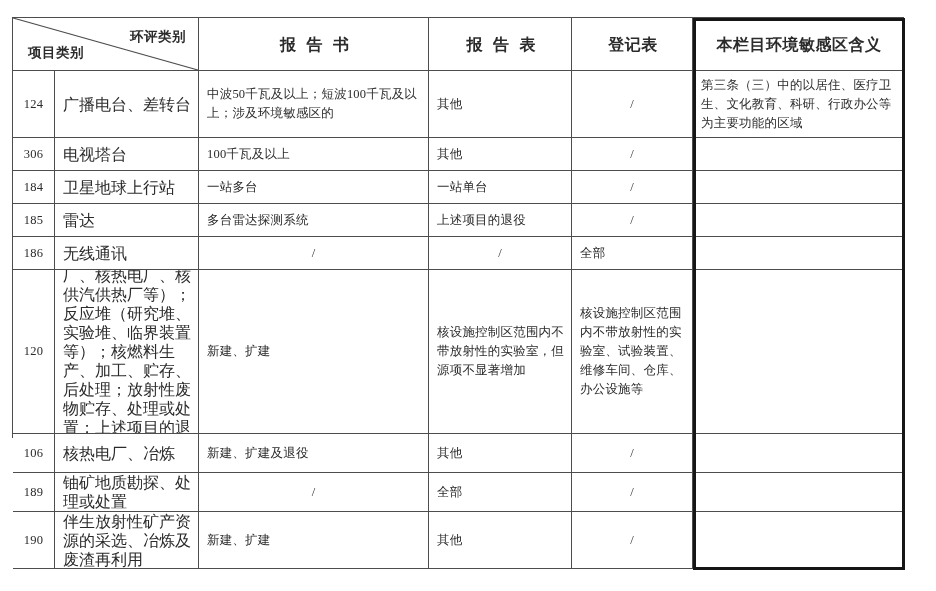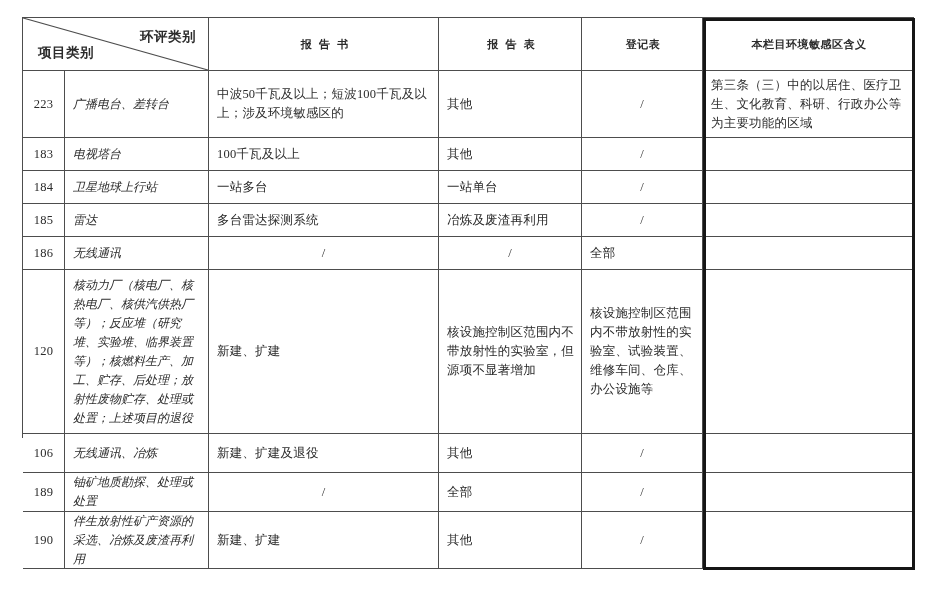--- a/index.html
+++ b/index.html
@@ -2,45 +2,45 @@
 <html><head>
 <meta charset="utf-8">
 <style>
   html,body{margin:0;padding:0;}
   body{
     width:936px;height:591px;background:#ffffff;position:relative;overflow:hidden;
     font-family:"Liberation Serif","DejaVu Serif",serif;
     color:#2b2b2b;
   }
   .table-wrap{
-    position:absolute;left:22px;top:17px;width:892px;height:421px;
+    position:absolute;left:12px;top:17px;width:892px;height:421px;
     border-top:1px solid #4d4d4d;border-left:1px solid #4d4d4d;
     box-sizing:border-box;
   }
   .grid{
     display:grid;width:891px;height:551px;
     grid-template-columns:42px 144px 230px 143px 121px 211px;
     grid-template-rows:53px 67px 33px 33px 33px 33px 164px 39px 39px 57px;
   }
   .row{display:contents;}
   .cell{
     border-right:1px solid #4d4d4d;border-bottom:1px solid #4d4d4d;
     box-sizing:border-box;
     display:flex;align-items:center;
     padding:2px 6px 2px 8px;
     font-size:12.5px;line-height:19px;
     overflow:hidden;
     letter-spacing:0.2px;
   }
   .num{justify-content:center;padding:2px;}
   .slash{justify-content:center;padding:2px;}
-  .cat{font-size:12px;letter-spacing:0;font-style:italic;}
+  .cat{font-size:16px;letter-spacing:0;}
   .hdr{
     justify-content:center;text-align:center;
-    font-weight:bold;font-size:11px;letter-spacing:0.5px;
+    font-weight:bold;font-size:16px;letter-spacing:0.5px;
   }
   .hdr .sp{letter-spacing:0.65em;margin-right:-0.65em;}
   .diag{
     grid-column:1 / span 2;
     position:relative;padding:0;display:block;
   }
   .diag svg{position:absolute;left:0;top:0;width:100%;height:100%;display:block;}
   .diag .lbl{position:absolute;font-weight:bold;font-size:13.5px;letter-spacing:0.5px;white-space:nowrap;}
   .diag .lbl-top{top:9px;right:12px;}
   .diag .lbl-bottom{bottom:8px;left:15px;}
@@ -72,51 +72,51 @@
         </div>
       <div class="cell hdr">
           <span>登记表</span>
         </div>
       <div class="cell hdr">
           <span>本栏目环境敏感区含义</span>
         </div>
     </div>
 
     <div class="row">
-      <div class="cell num">223</div>
+      <div class="cell num">124</div>
       <div class="cell cat">广播电台、差转台</div>
       <div class="cell">中波50千瓦及以上；短波100千瓦及以上；涉及环境敏感区的</div>
       <div class="cell">其他</div>
       <div class="cell slash">/</div>
       <div class="cell">第三条（三）中的以居住、医疗卫生、文化教育、科研、行政办公等为主要功能的区域</div>
     </div>
 
     <div class="row">
-      <div class="cell num">183</div>
+      <div class="cell num">306</div>
       <div class="cell cat">电视塔台</div>
       <div class="cell">100千瓦及以上</div>
       <div class="cell">其他</div>
       <div class="cell slash">/</div>
       <div class="cell"></div>
     </div>
 
     <div class="row">
       <div class="cell num">184</div>
       <div class="cell cat">卫星地球上行站</div>
       <div class="cell">一站多台</div>
       <div class="cell">一站单台</div>
       <div class="cell slash">/</div>
       <div class="cell"></div>
     </div>
 
     <div class="row">
       <div class="cell num">185</div>
       <div class="cell cat">雷达</div>
       <div class="cell">多台雷达探测系统</div>
-      <div class="cell">冶炼及废渣再利用</div>
+      <div class="cell">上述项目的退役</div>
       <div class="cell slash">/</div>
       <div class="cell"></div>
     </div>
 
     <div class="row">
       <div class="cell num">186</div>
       <div class="cell cat">无线通讯</div>
       <div class="cell slash">/</div>
       <div class="cell slash">/</div>
       <div class="cell">全部</div>
@@ -127,21 +127,21 @@
       <div class="cell num">120</div>
       <div class="cell cat">核动力厂（核电厂、核热电厂、核供汽供热厂等）；反应堆（研究堆、实验堆、临界装置等）；核燃料生产、加工、贮存、后处理；放射性废物贮存、处理或处置；上述项目的退役</div>
       <div class="cell">新建、扩建</div>
       <div class="cell">核设施控制区范围内不带放射性的实验室，但源项不显著增加</div>
       <div class="cell">核设施控制区范围内不带放射性的实验室、试验装置、维修车间、仓库、办公设施等</div>
       <div class="cell"></div>
     </div>
 
     <div class="row">
       <div class="cell num">106</div>
-      <div class="cell cat">无线通讯、冶炼</div>
+      <div class="cell cat">核热电厂、冶炼</div>
       <div class="cell">新建、扩建及退役</div>
       <div class="cell">其他</div>
       <div class="cell slash">/</div>
       <div class="cell"></div>
     </div>
 
     <div class="row">
       <div class="cell num">189</div>
       <div class="cell cat">铀矿地质勘探、处理或处置</div>
       <div class="cell slash">/</div>

